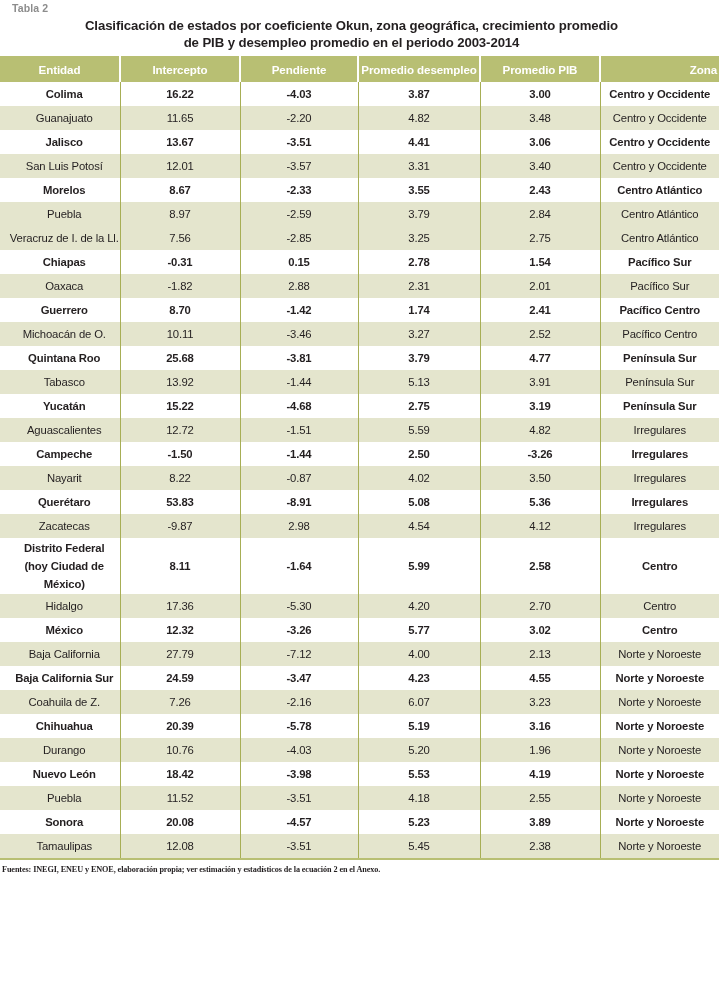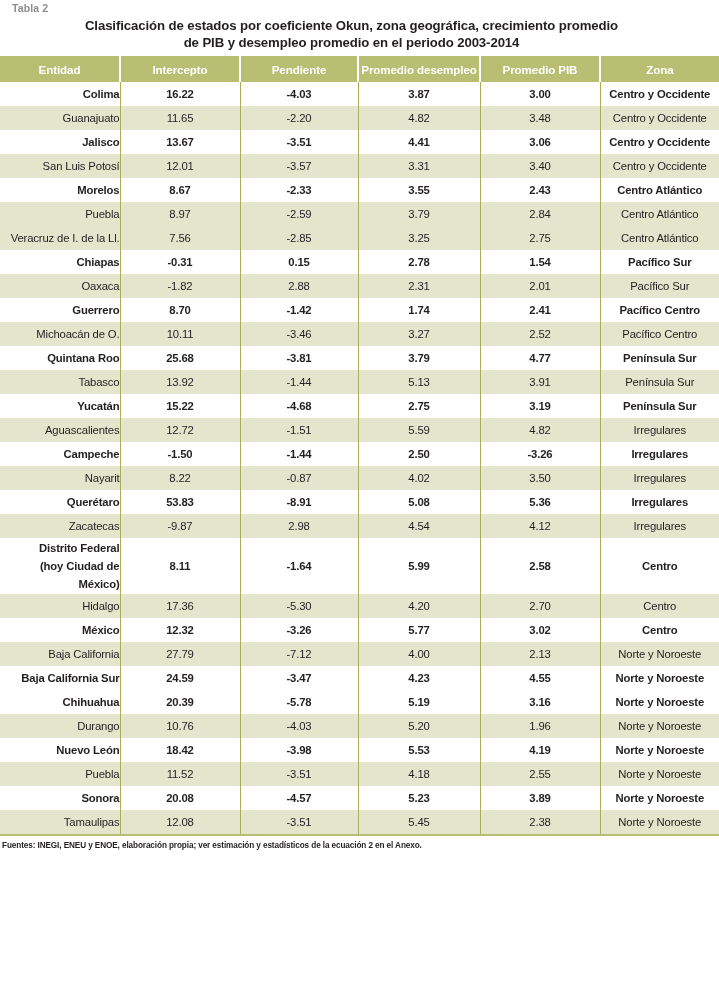--- a/index.html
+++ b/index.html
@@ -47,34 +47,34 @@
     font-size: 11.6px;
     font-weight: bold;
     text-align: center;
     height: 26px;
     padding: 0 2px;
     border-right: 2px solid #ffffff;
     letter-spacing: -0.1px;
     vertical-align: middle;
     margin-left: 37px;
   }
-  table.okun thead th:last-child { border-right: none; }
+  table.okun thead th:last-child { border-right: none; text-align: right; }
 
   table.okun tbody td {
     font-size: 11.3px;
     color: #231f20;
     height: 22px;
     padding: 1px 0;
     border-right: 1.5px solid #a7ae55;
     vertical-align: middle;
     letter-spacing: -0.15px;
   }
   table.okun tbody td:last-child { border-right: none; }
   table.okun tbody td.ent {
-    text-align: right;
+    text-align: center;
     padding-left: 9px;
   }
   table.okun tbody td.num { text-align: center; }
   table.okun tbody td.zona { text-align: center; }
 
   tr.odd td { background: #ffffff; font-weight: bold; }
   tr.even td { background: #e4e5cd; font-weight: normal; }
 
   tr.tall td { height: 38px; }
   tr.tall td.ent { line-height: 18px; }
@@ -83,20 +83,21 @@
     border-top: 2px solid #b8bf73;
     margin-top: 0px;
   }
   .fuente {
     font-size: 8.2px;
     font-weight: bold;
     color: #231f20;
     padding: 5px 0 0 2px;
     letter-spacing: -0.1px;
     line-height: 10px;
+    font-family: Liberation Serif, serif;
   }
 </style>
 </head>
 <body>
 
 <div class="page">
 
   <div class="tabla-label">Tabla 2</div>
 
   <div class="title">
@@ -309,20 +310,28 @@
           <td class="zona">Norte y Noroeste</td>
         </tr>
         <tr class="odd">
           <td class="ent">Baja California Sur</td>
           <td class="num">24.59</td>
           <td class="num">-3.47</td>
           <td class="num">4.23</td>
           <td class="num">4.55</td>
           <td class="zona">Norte y Noroeste</td>
         </tr>
+        <tr class="even">
+          <td class="ent">Coahuila de Z.</td>
+          <td class="num">7.26</td>
+          <td class="num">-2.16</td>
+          <td class="num">6.07</td>
+          <td class="num">3.23</td>
+          <td class="zona">Norte y Noroeste</td>
+        </tr>
         <tr class="odd">
           <td class="ent">Chihuahua</td>
           <td class="num">20.39</td>
           <td class="num">-5.78</td>
           <td class="num">5.19</td>
           <td class="num">3.16</td>
           <td class="zona">Norte y Noroeste</td>
         </tr>
         <tr class="even">
           <td class="ent">Durango</td>

